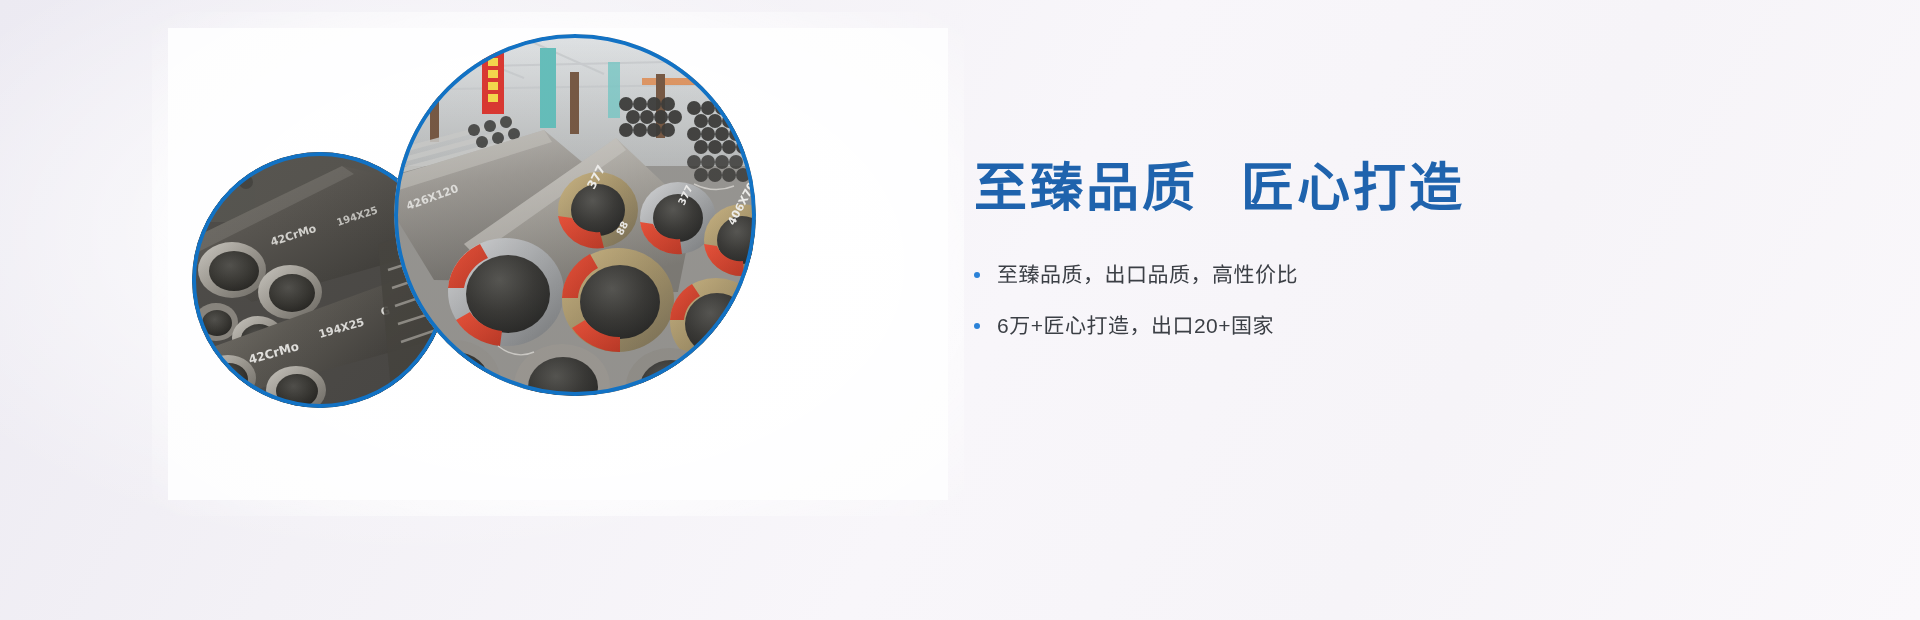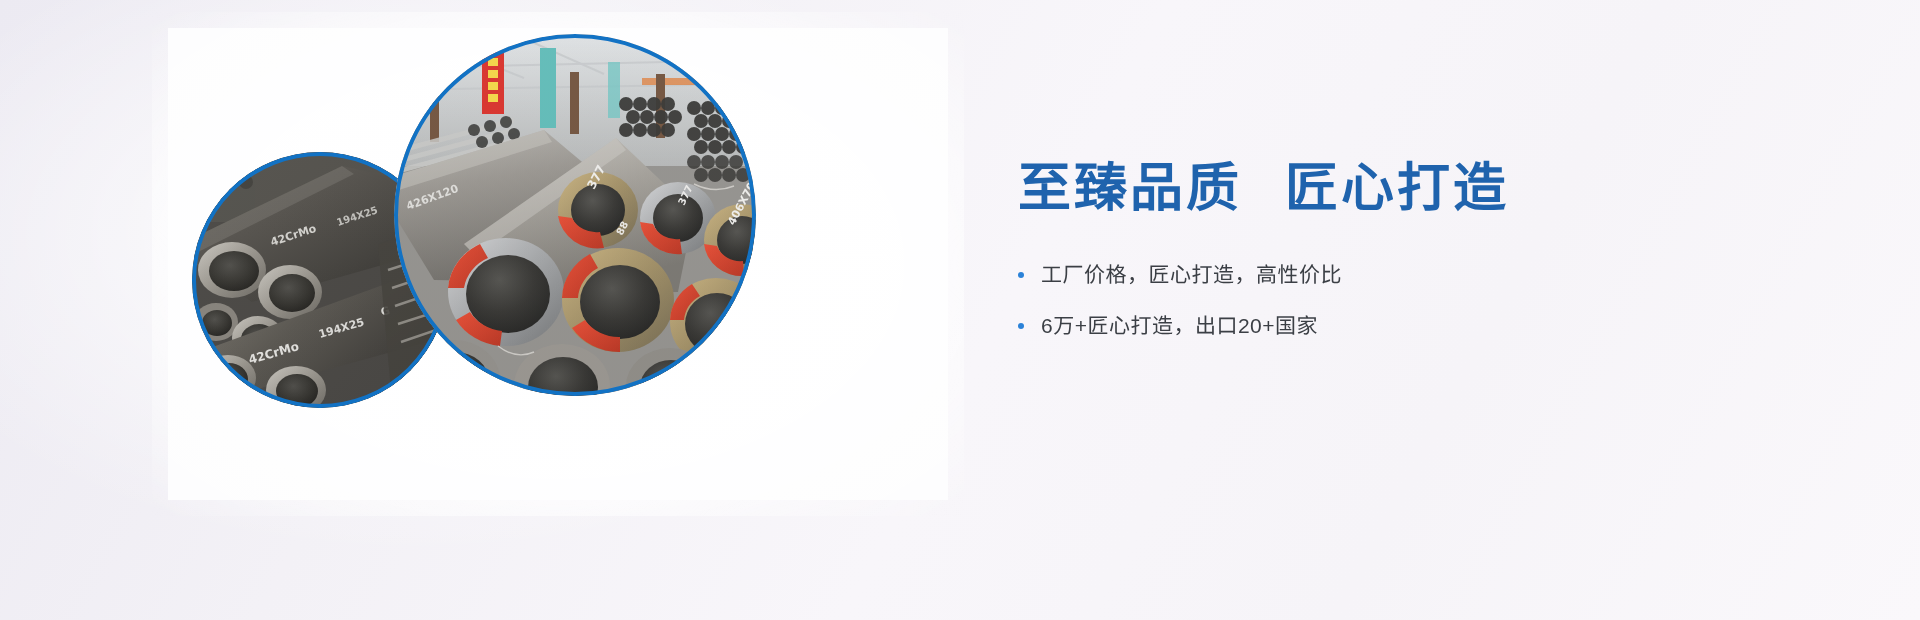--- a/index.html
+++ b/index.html
@@ -88,21 +88,21 @@
   #circle-right .photo-inner {
     background:
       linear-gradient(180deg, #cfd2d4 0%, #b9bcbe 16%, #9a9a98 30%, #8a8885 48%, #6e6b67 70%, #5b5855 100%);
   }
 
   .svg-photo { position: absolute; inset: 0; width: 100%; height: 100%; display: block; }
 
   
   .copy {
     position: absolute;
-    left: 1018px;
+    left: 974px;
     top: 158px;
     width: 820px;
   }
   .headline {
     font-family: "DejaVu Sans", "Liberation Sans", sans-serif;
     font-size: 53px;
     font-weight: bold;
     letter-spacing: 3px;
     color: #1f63ad;
     line-height: 1.12;
@@ -443,21 +443,21 @@
     </div>
     <div class="ring"></div>
   </div>
 
   <div class="copy">
     <h1 class="headline">至臻品质  匠心打造</h1>
 
     <ul class="bullets">
       <li>
         <span class="bullet-dot"></span>
-        <span>工厂价格，匠心打造，高性价比</span>
+        <span>至臻品质，出口品质，高性价比</span>
       </li>
       <li>
         <span class="bullet-dot"></span>
         <span>6万+匠心打造，出口20+国家</span>
       </li>
     </ul>
   </div>
 
 </div>
 

